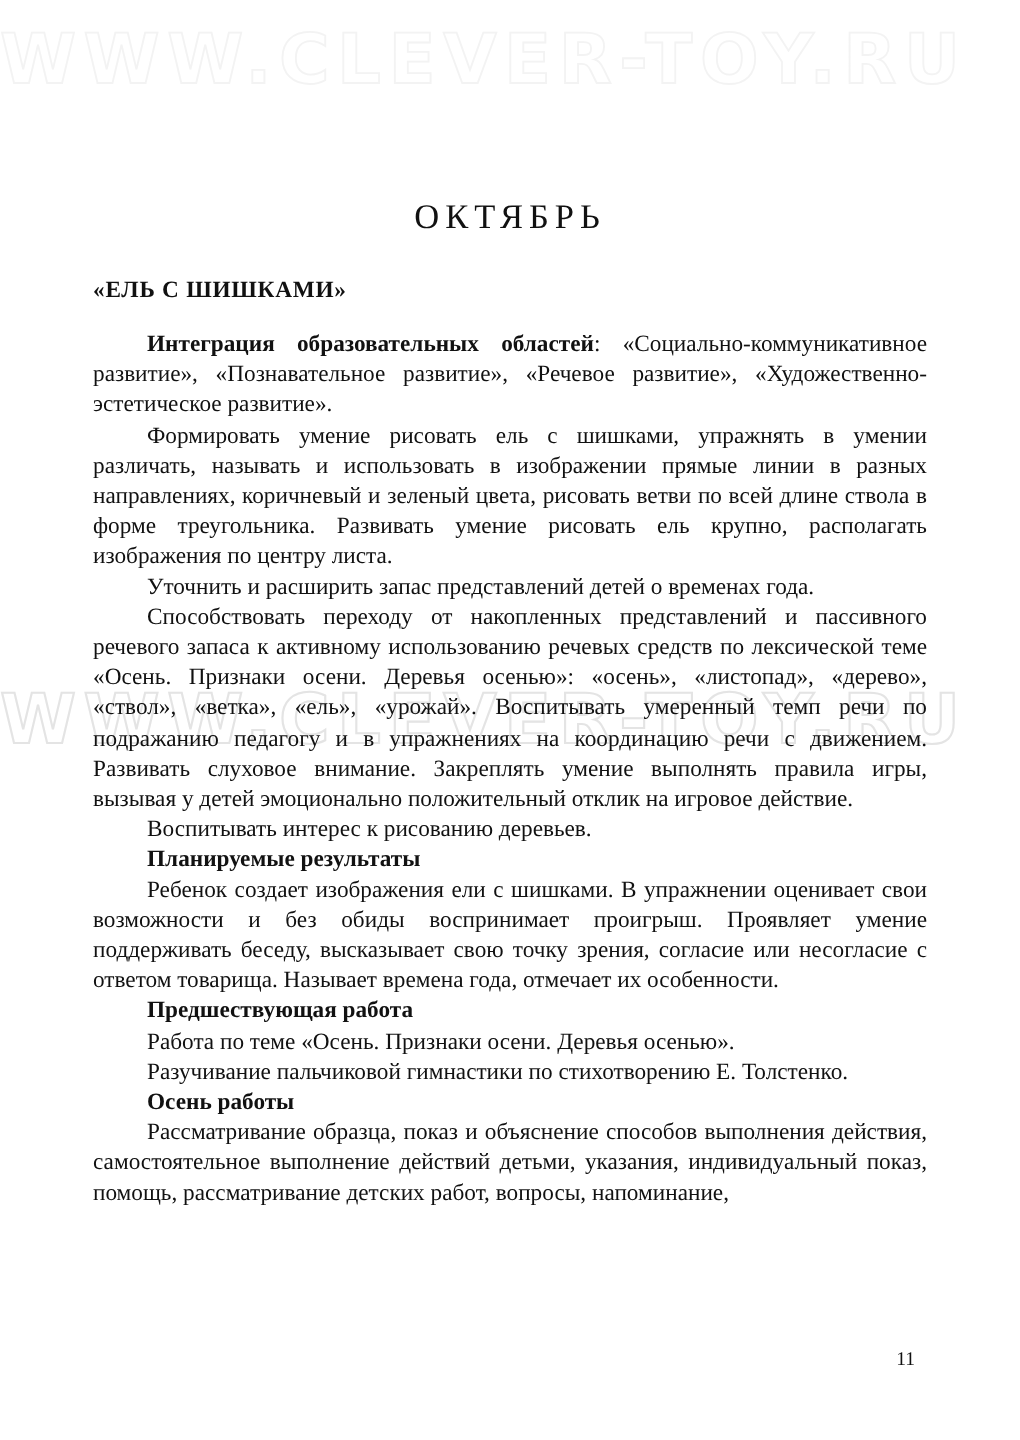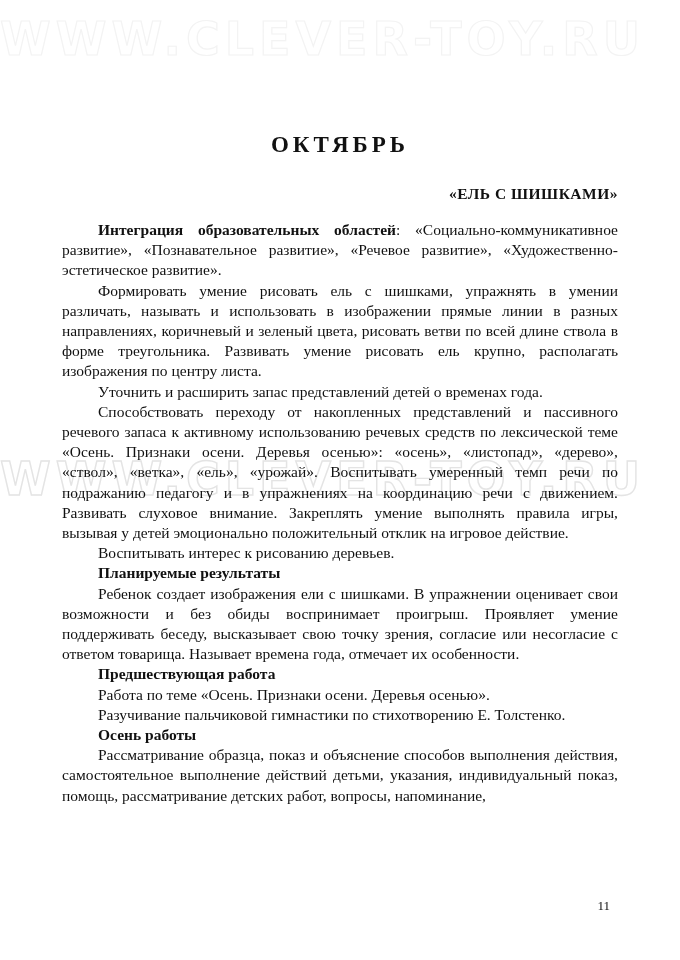--- a/index.html
+++ b/index.html
@@ -40,26 +40,26 @@
   .content {
     position: absolute;
     left: 62px; top: 132px;
     width: 556px;
     z-index: 1;
   }
   .title {
     margin: 0 0 27px 0;
     text-align: center;
     font-size: 23px;
-    font-weight: bold;
+    font-weight: normal;
     letter-spacing: 4px;
   }
   .subtitle {
     margin: 0 0 17px 0;
-    text-align: right;
+    text-align: left;
     font-size: 15.5px;
     font-weight: bold;
     letter-spacing: 0.5px;
   }
   .content p {
     margin: 0;
     font-size: 15.5px;
     line-height: 20.2px;
     text-align: justify;
     text-indent: 36px;

